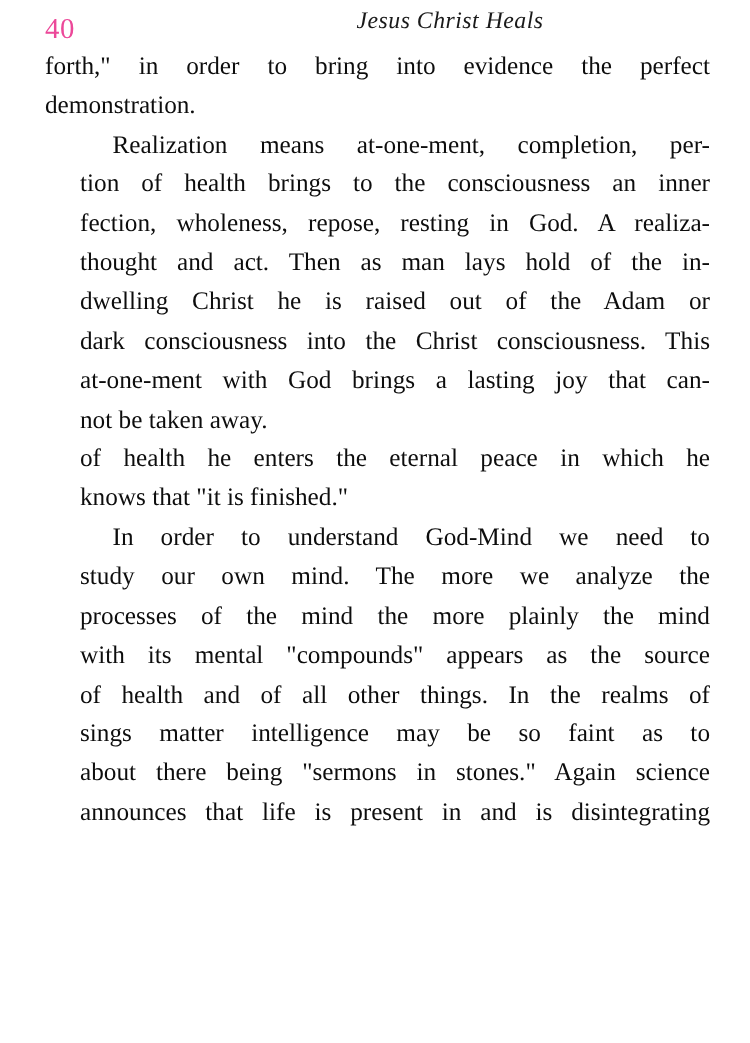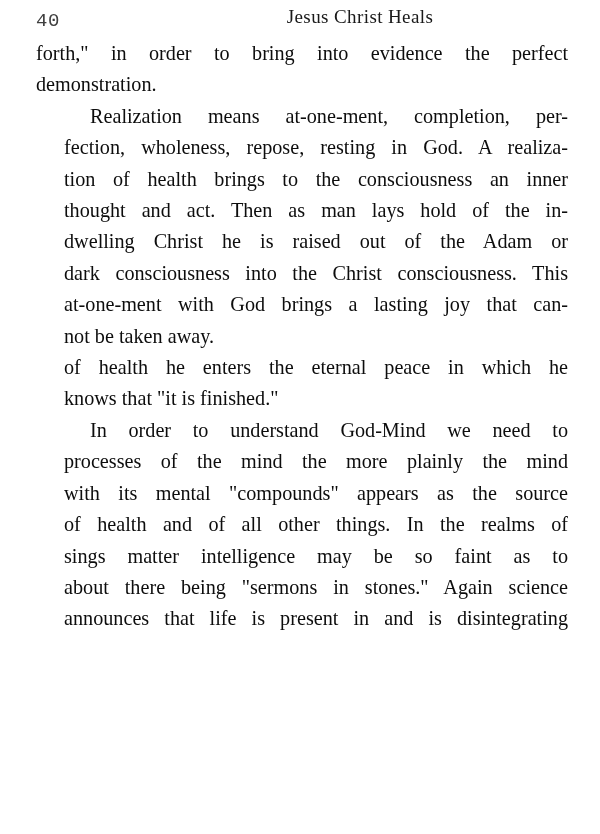--- a/index.html
+++ b/index.html
@@ -24,31 +24,31 @@
     position: absolute;
     top: 6px;
     left: 0;
     width: 600px;
     height: 26px;
   }
   .folio {
     position: absolute;
     left: 36px;
     top: 4px;
-    font-size: 19px;
+    font-size: 23px;
     letter-spacing: 0.5px;
-    color: #404040;
-    font-family: Liberation Mono, monospace;
+    color: #ec4899;
   }
   .running-head {
     position: absolute;
     left: 0;
     top: 0;
     width: 600px;
     text-align: center;
+    font-style: italic;
     font-size: 19px;
     color: #1a1a1a;
     letter-spacing: 0.4px;
     padding-left: 120px;
     box-sizing: border-box;
   }
   .body-text {
     position: absolute;
     top: 38px;
     left: 36px;
@@ -94,36 +94,37 @@
 
   <div class="body-text">
 
     <p class="para">
       <span class="line justify">forth," in order to bring into evidence the perfect</span>
       <span class="line last">demonstration.</span>
     </p>
 
     <p class="para">
       <span class="line justify"><span class="ind"></span><span>Realization means at-one-ment, completion, per-</span></span>
+      <span class="line justify">tion of health brings to the consciousness an inner</span>
       <span class="line justify">fection, wholeness, repose, resting in God. A realiza-</span>
-      <span class="line justify">tion of health brings to the consciousness an inner</span>
       <span class="line justify">thought and act. Then as man lays hold of the in-</span>
       <span class="line justify">dwelling Christ he is raised out of the Adam or</span>
       <span class="line justify">dark consciousness into the Christ consciousness. This</span>
       <span class="line justify">at-one-ment with God brings a lasting joy that can-</span>
       <span class="line last">not be taken away.</span>
     </p>
 
     <p class="para">
       <span class="line justify">of health he enters the eternal peace in which he</span>
       <span class="line last">knows that "it is finished."</span>
     </p>
 
     <p class="para">
       <span class="line justify"><span class="ind"></span><span>In order to understand God-Mind we need to</span></span>
+      <span class="line justify">study our own mind. The more we analyze the</span>
       <span class="line justify">processes of the mind the more plainly the mind</span>
       <span class="line justify">with its mental "compounds" appears as the source</span>
       <span class="line justify">of health and of all other things. In the realms of</span>
       <span class="line justify">sings matter intelligence may be so faint as to</span>
       <span class="line justify">about there being "sermons in stones." Again science</span>
       <span class="line justify">announces that life is present in and is disintegrating</span>
 
     </p>
 
   </div>

